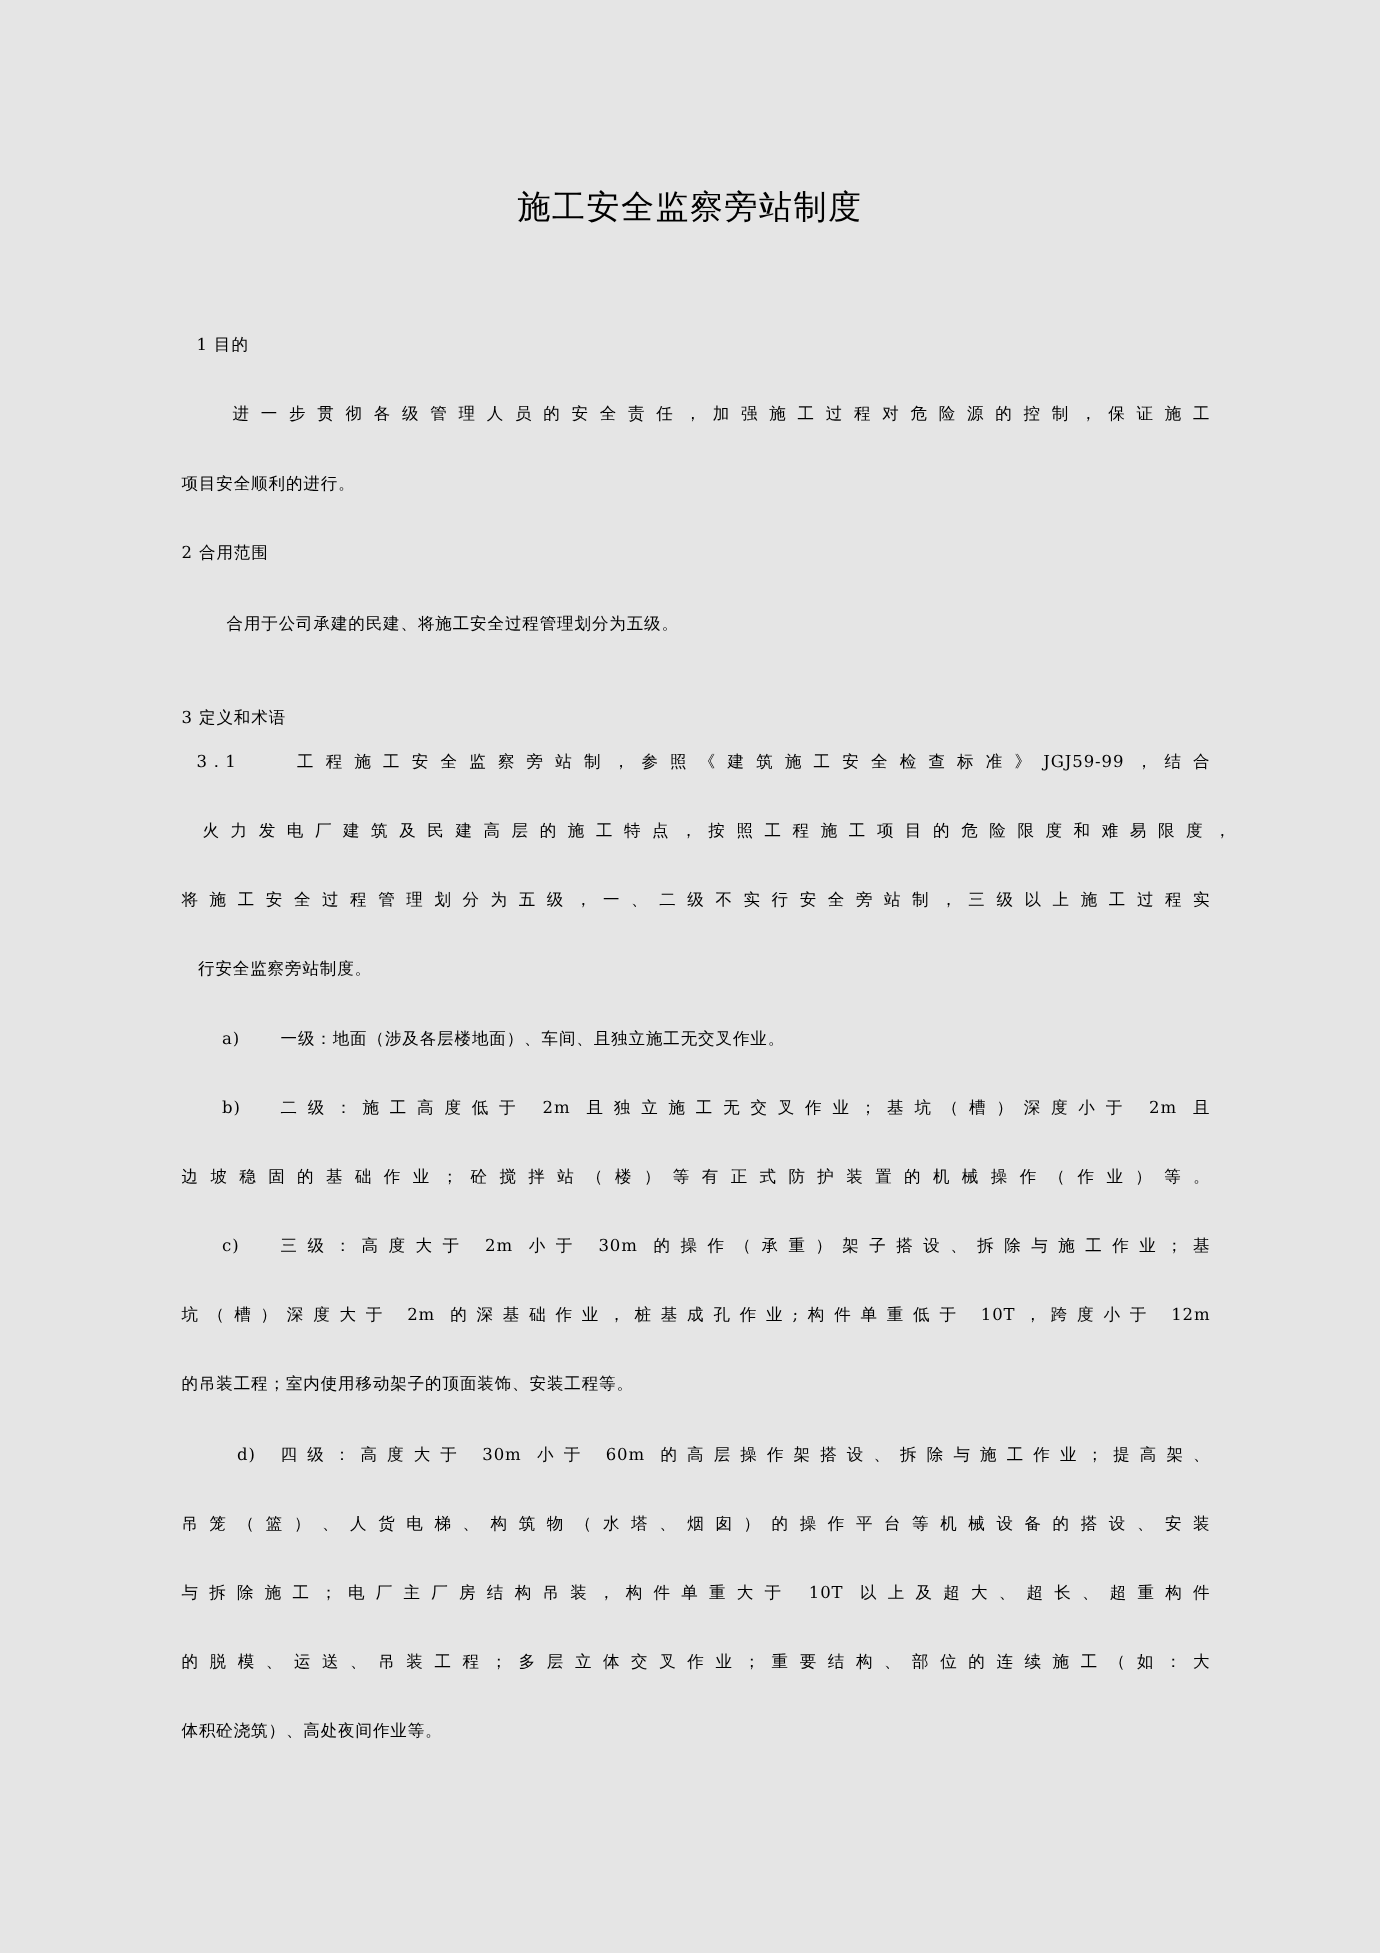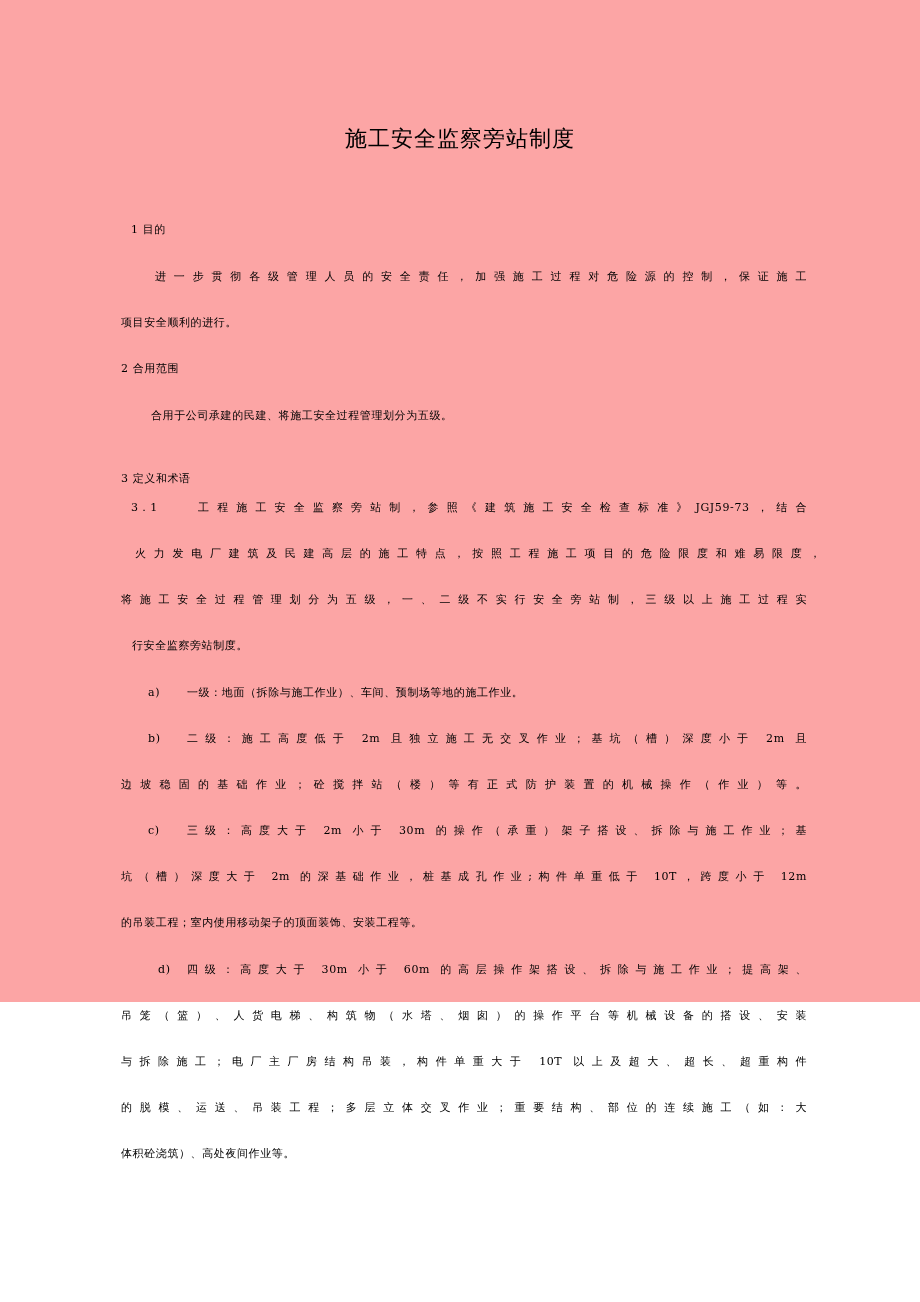--- a/index.html
+++ b/index.html
@@ -12,22 +12,22 @@
       height: 1302px;
       position: relative;
       overflow: hidden;
       font-family: "DejaVu Serif", "Liberation Serif", serif;
       color: #000000;
     }
     .page {
       position: absolute;
       left: 0; top: 0;
       width: 920px;
-      height: 1002px;
-      background: #fca5a5;
+      height: 1302px;
+      background: #e5e5e5;
     }
     .title {
       position: absolute;
       left: 0;
       width: 920px;
       top: 124px;
       text-align: center;
       font-family: "DejaVu Sans", "Liberation Sans", sans-serif;
       font-size: 22px;
       line-height: 30px;
@@ -57,27 +57,27 @@
   <div class="line" style="left:131px; top:219px;">1 目的</div>
   <div class="line just" style="left:155px; top:266px; width:652px;font-family:Liberation Mono, monospace;">进一步贯彻各级管理人员的安全责任，加强施工过程对危险源的控制，保证施工</div>
   <div class="line" style="left:121px; top:312px;">项目安全顺利的进行。</div>
 
   <div class="line" style="left:121px; top:358px;text-align:center;">2 合用范围</div>
   <div class="line" style="left:151px; top:405px;">合用于公司承建的民建、将施工安全过程管理划分为五级。</div>
 
   <div class="line" style="left:121px; top:451px;margin-top:17px;">3 定义和术语</div>
 
   <div class="line" style="left:131px; top:497px;">3．1</div>
-  <div class="line just" style="left:198px; top:497px; width:609px;">工程施工安全监察旁站制，参照《建筑施工安全检查标准》JGJ59-73，结合</div>
+  <div class="line just" style="left:198px; top:497px; width:609px;">工程施工安全监察旁站制，参照《建筑施工安全检查标准》JGJ59-99，结合</div>
   <div class="line just" style="left:121px; top:543px;margin-left:14px;">火力发电厂建筑及民建高层的施工特点，按照工程施工项目的危险限度和难易限度，</div>
   <div class="line just" style="left:121px; top:589px;">将施工安全过程管理划分为五级，一、二级不实行安全旁站制，三级以上施工过程实</div>
   <div class="line" style="left:121px; top:635px;margin-left:11px;">行安全监察旁站制度。</div>
 
   <div class="line" style="left:148px; top:682px;">a)</div>
-  <div class="line" style="left:187px; top:682px;">一级：地面（拆除与施工作业）、车间、预制场等地的施工作业。</div>
+  <div class="line" style="left:187px; top:682px;">一级：地面（涉及各层楼地面）、车间、且独立施工无交叉作业。</div>
 
   <div class="line" style="left:148px; top:728px;">b)</div>
   <div class="line just" style="left:187px; top:728px; width:620px;">二级：施工高度低于 2m 且独立施工无交叉作业；基坑（槽）深度小于 2m 且</div>
   <div class="line just" style="left:121px; top:774px;">边坡稳固的基础作业；砼搅拌站（楼）等有正式防护装置的机械操作（作业）等。</div>
 
   <div class="line" style="left:148px; top:820px;">c)</div>
   <div class="line just" style="left:187px; top:820px; width:620px;">三级：高度大于 2m 小于 30m 的操作（承重）架子搭设、拆除与施工作业；基</div>
   <div class="line just" style="left:121px; top:866px;">坑（槽）深度大于 2m 的深基础作业，桩基成孔作业;构件单重低于 10T，跨度小于 12m</div>
   <div class="line" style="left:121px; top:912px;">的吊装工程；室内使用移动架子的顶面装饰、安装工程等。</div>
 

